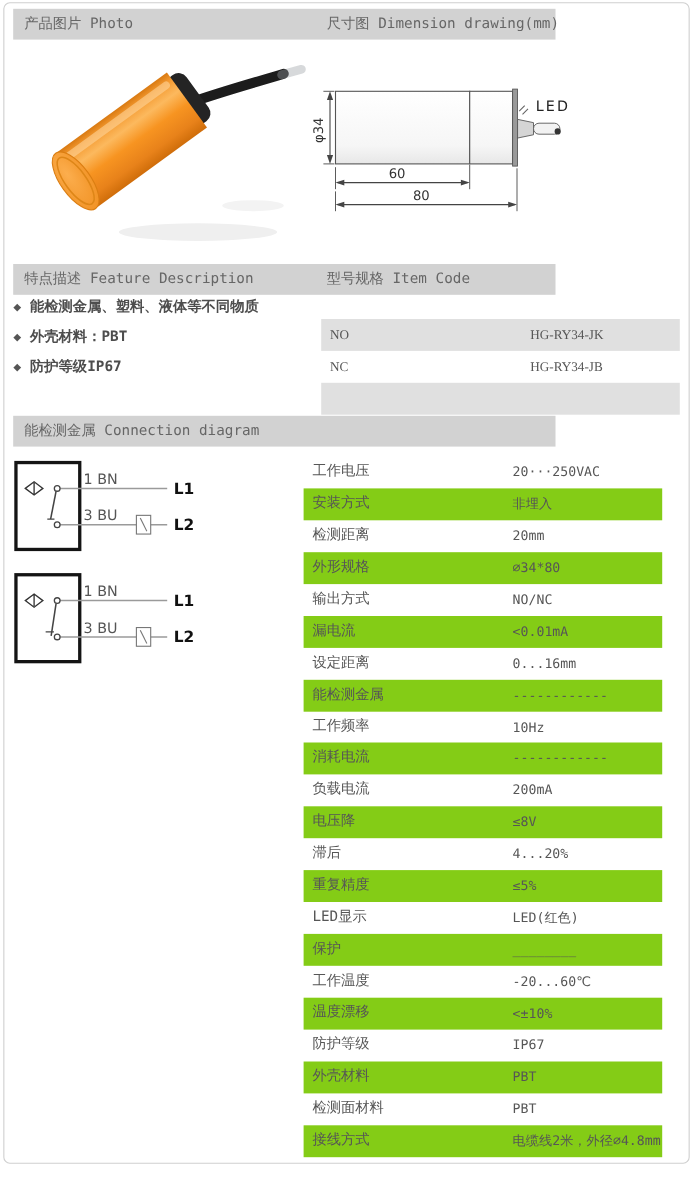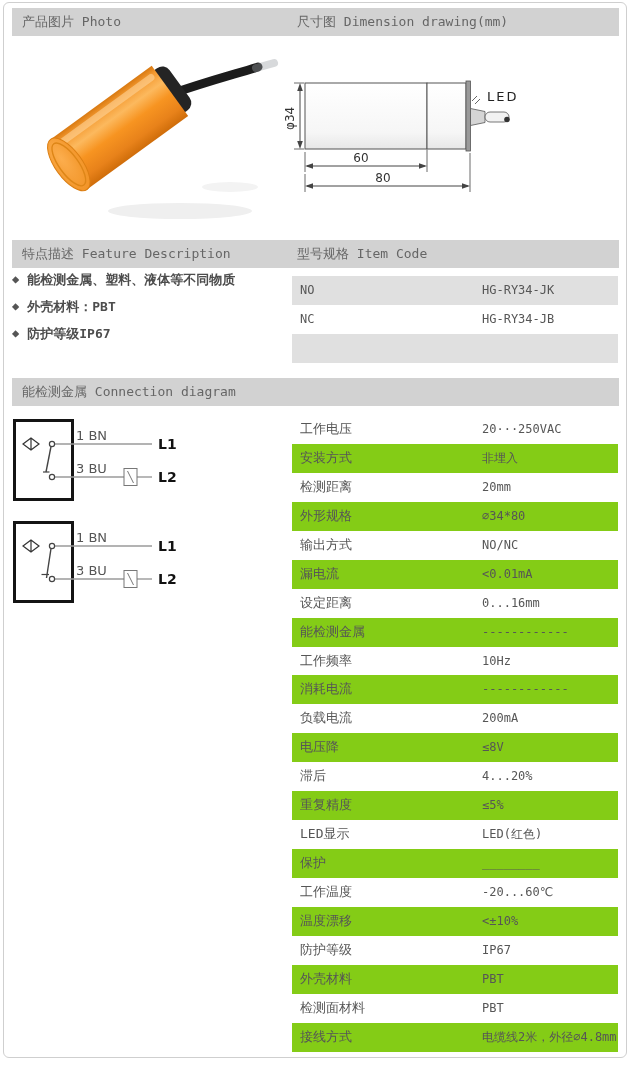--- a/index.html
+++ b/index.html
@@ -7,41 +7,41 @@
   body {
     width:631px; height:1071px; position:relative; overflow:hidden;
     font-family:"DejaVu Sans Mono","DejaVu Sans",monospace;
     color:#595959;
   }
   .frame {
     position:absolute; left:3px; top:2px; width:624px; height:1056px;
     border:1px solid #cfcfcf; border-radius:6px; background:#ffffff;
   }
   .hdr {
-    position:absolute; left:12px; width:607px; height:28px;
+    position:absolute; left:12px; width:493px; height:28px;
     background:#d2d2d2; font-size:13px; line-height:28px; color:#666666;
   }
   .hdr .lt { position:absolute; left:10px; white-space:nowrap; }
   .hdr .rt { position:absolute; left:285px; white-space:nowrap; }
   #hdr1 { top:8px; } #hdr2 { top:240px; } #hdr3 { top:378px; }
 
   .photo-svg { position:absolute; left:20px; top:45px; }
   .dim-svg   { position:absolute; left:280px; top:62px; }
   .conn-svg  { position:absolute; left:12px; top:415px; }
 
   .features { position:absolute; left:12px; top:272px; width:278px; }
   .feat { display:flex; align-items:flex-start; margin-bottom:12px;
           font-weight:bold; color:#4d4d4d; font-size:13px; line-height:15px; }
   .feat .diamond { font-size:12px; margin-right:8px; color:#555555; }
 
-  .item-table { position:absolute; left:292px; top:276px; width:326px; }
+  .item-table { position:absolute; left:292px; top:290px; width:326px;font-family:Liberation Serif, serif; }
   .irow { position:relative; height:29px; line-height:29px; }
   .irow.alt { background:#e0e0e0; }
 
-  .spec-table { position:absolute; left:292px; top:415px; width:326px; }
+  .spec-table { position:absolute; left:276px; top:415px; width:326px; }
   .srow { position:relative; height:28.95px; line-height:28.95px; }
   .srow.alt { background:#84cc16; }
 
   .cell.l { position:absolute; left:8px; font-size:13px; color:#565656; white-space:nowrap; }
   .cell.v { position:absolute; left:158px; font-size:12px; color:#565656; white-space:nowrap;margin-left:32px; }
 
   text { font-family:"DejaVu Sans","Liberation Sans",sans-serif; }
   .dimtxt { font-size:12px; fill:#333333; }
   .wirelbl { font-size:13px; fill:#555555; }
   .termlbl { font-size:14px; font-weight:bold; fill:#111111; }

